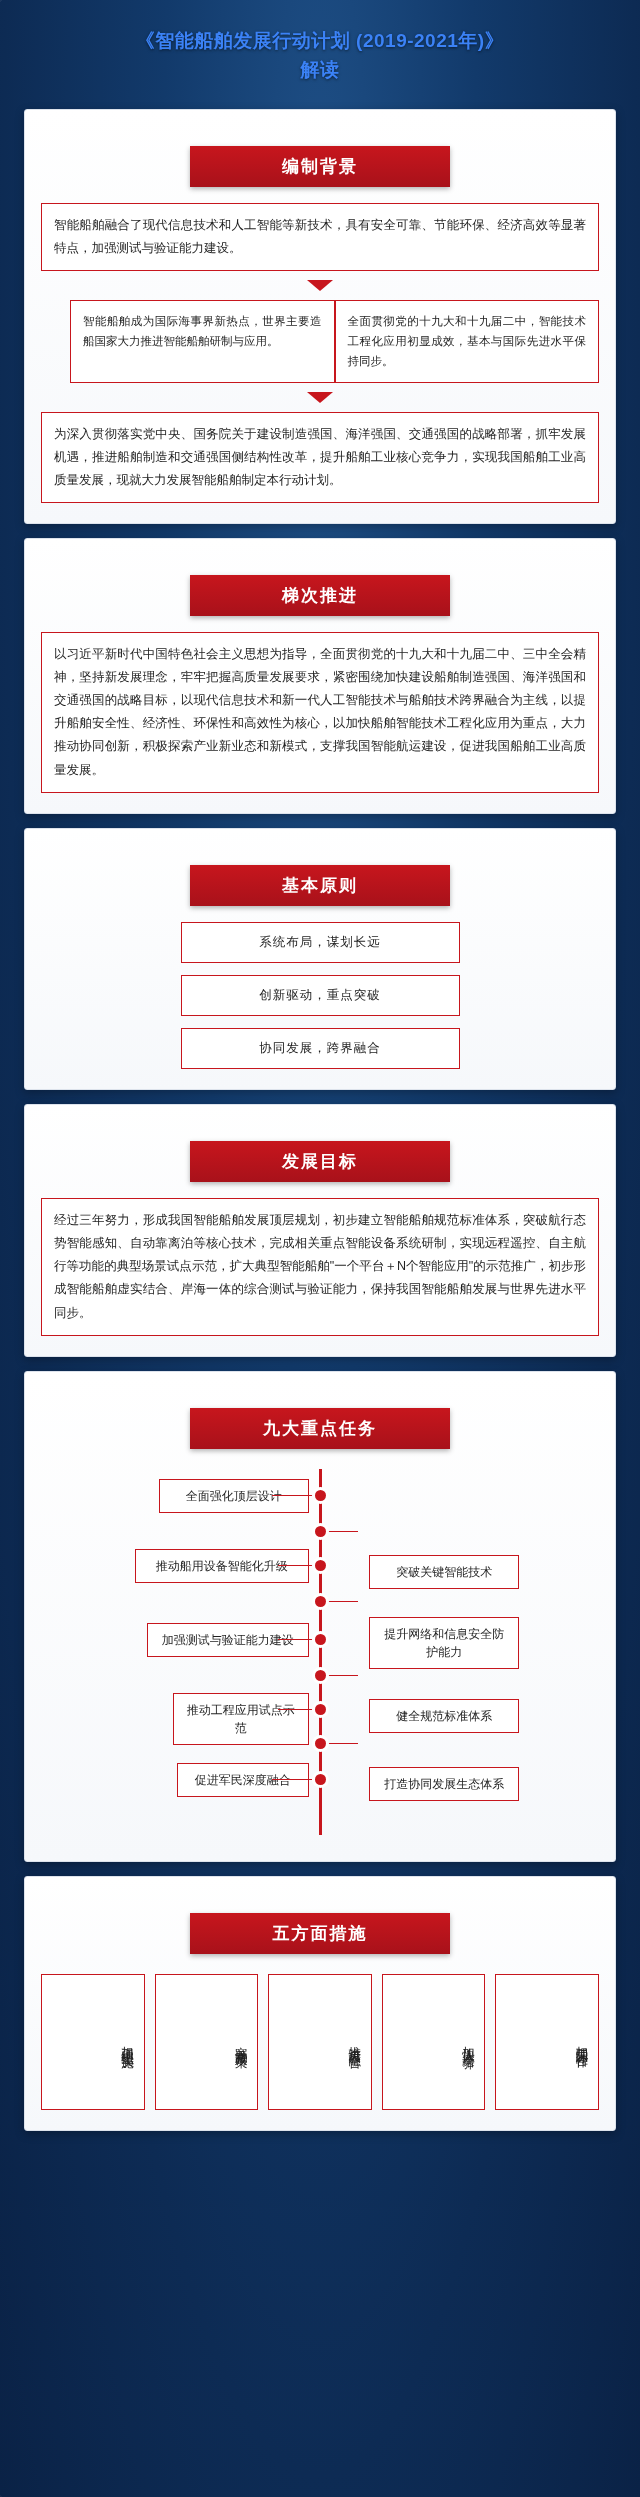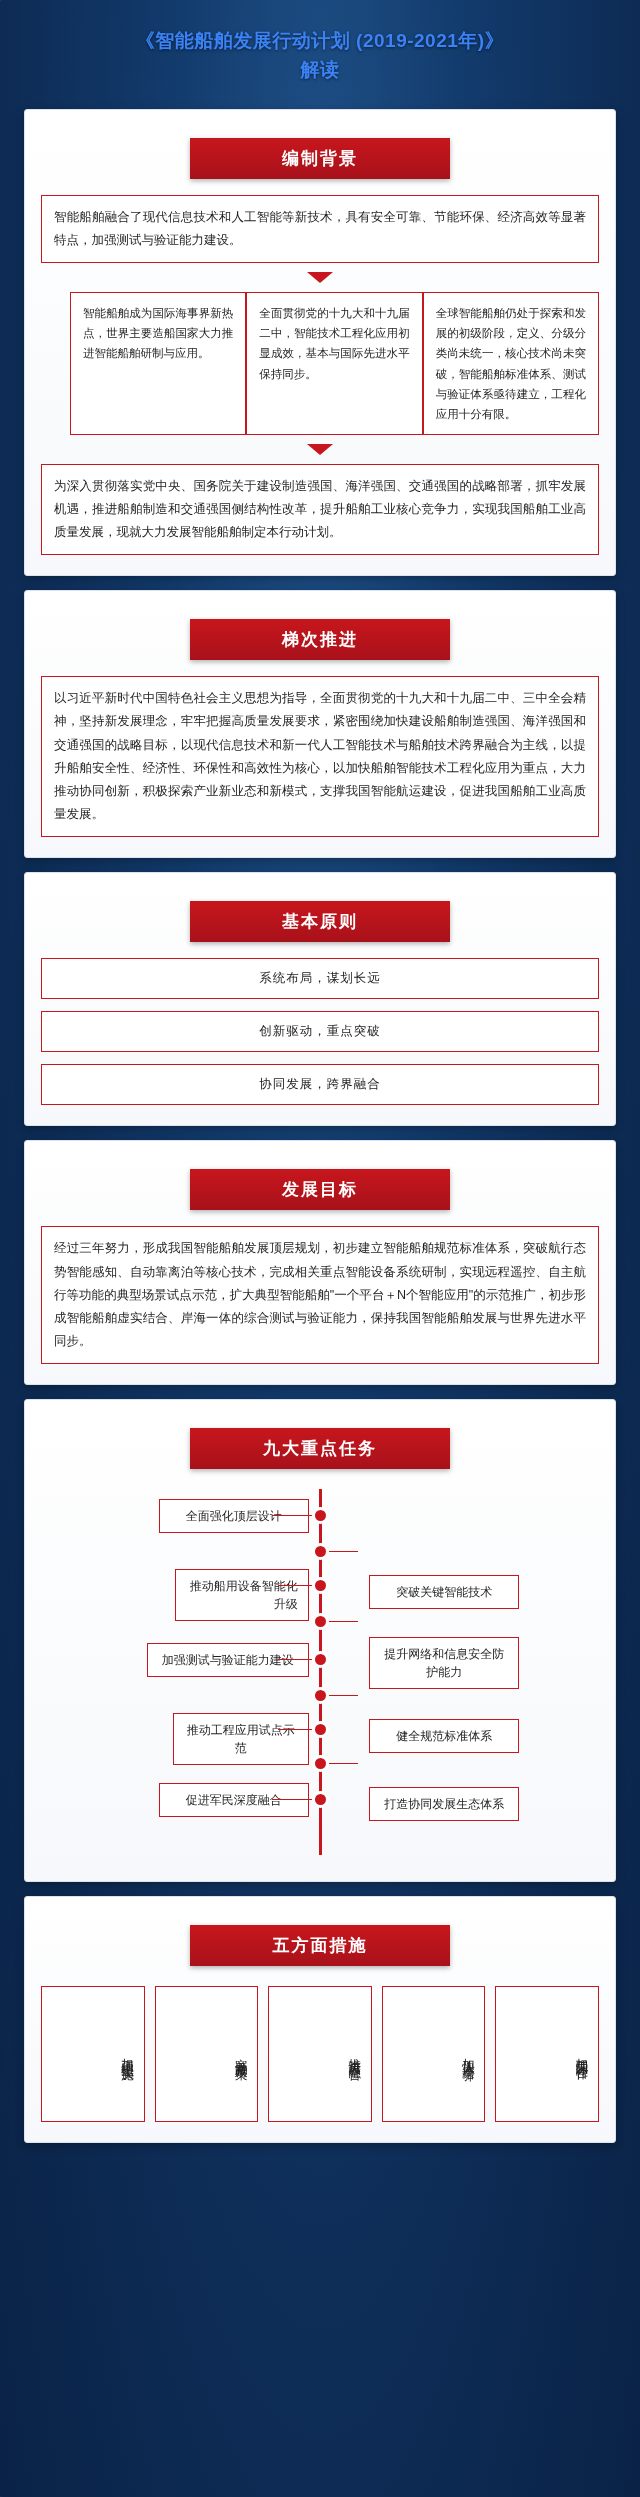--- a/index.html
+++ b/index.html
@@ -47,21 +47,21 @@
     border-radius:3px;
     padding:34px 16px 20px 16px;
     box-shadow:0 3px 10px rgba(0,0,0,.28);
     color:#1b1b1b;
   }
 
   
   .ribbon{
     position:relative;
     width:260px;
-    margin:8px auto 16px auto;
+    margin:16px auto 16px auto;
     background:linear-gradient(180deg,#c7161d 0%,#a8111a 100%);
     color:#fff;
     text-align:center;
     font-size:17px;
     font-weight:bold;
     letter-spacing:2px;
     padding:9px 0;
     box-shadow:0 2px 5px rgba(0,0,0,.3);
   }
   .ribbon:before,.ribbon:after{
@@ -94,21 +94,21 @@
     border-right:13px solid transparent;
     border-top:11px solid #c7161d;
   }
 
   .cols3{display:flex;align-items:stretch;padding-left:29px;}
   .cols3 .txtbox{flex:1;font-size:11.5px;line-height:1.75;}
   .col-a{flex:0 0 27%;}
   .col-b{flex:0 0 30%;}
   .col-c{flex:1;}
 
-  .principles{display:flex;flex-wrap:wrap;gap:12px 14px;justify-content:center;flex-direction:column;}
+  .principles{display:flex;flex-wrap:wrap;gap:12px 14px;justify-content:center;}
   .principles .txtbox{
     flex:0 0 calc(50% - 14px);
     text-align:center;
     font-size:12.5px;
     padding:8px 6px;
     letter-spacing:1px;
   }
 
   
   .tasks{
@@ -184,21 +184,20 @@
     <div class="ribbon-wrap">
       <div class="ribbon">编制背景</div>
     </div>
 
     <div class="txtbox">智能船舶融合了现代信息技术和人工智能等新技术，具有安全可靠、节能环保、经济高效等显著特点，加强测试与验证能力建设。</div>
     <div class="arrow"></div>
 
     <div class="cols3">
       <div class="txtbox col-a">智能船舶成为国际海事界新热点，世界主要造船国家大力推进智能船舶研制与应用。</div>
       <div class="txtbox col-b">全面贯彻党的十九大和十九届二中，智能技术工程化应用初显成效，基本与国际先进水平保持同步。</div>
-      <div class="txtbox col-c">全球智能船舶仍处于探索和发展的初级阶段，定义、分级分类尚未统一，核心技术尚未突破，智能船舶标准体系、测试与验证体系亟待建立，工程化应用十分有限。</div>
     </div>
 
     <div class="arrow"></div>
     <div class="txtbox">为深入贯彻落实党中央、国务院关于建设制造强国、海洋强国、交通强国的战略部署，抓牢发展机遇，推进船舶制造和交通强国侧结构性改革，提升船舶工业核心竞争力，实现我国船舶工业高质量发展，现就大力发展智能船舶制定本行动计划。</div>
   </div>
 
   <div class="panel">
     <div class="ribbon-wrap">
       <div class="ribbon">梯次推进</div>
     </div>
@@ -228,33 +227,33 @@
       <div class="ribbon">九大重点任务</div>
     </div>
 
     <div class="tasks">
       <div class="spine"></div>
 
       <div class="task left" style="top:14px;width:150px;">全面强化顶层设计</div>
       <div class="connector" style="top:30px;right:50%;width:48px;"></div>
       <div class="node" style="top:25px;"></div>
 
-      <div class="task left" style="top:84px;width:134px;text-align:right;">推动船用设备智能化升级</div>
+      <div class="task left" style="top:84px;width:174px;">推动船用设备智能化升级</div>
       <div class="connector" style="top:100px;right:50%;width:42px;"></div>
       <div class="node" style="top:95px;"></div>
 
       <div class="task left" style="top:158px;width:162px;">加强测试与验证能力建设</div>
       <div class="connector" style="top:174px;right:50%;width:42px;"></div>
       <div class="node" style="top:169px;"></div>
 
       <div class="task left" style="top:228px;width:136px;">推动工程应用试点示范</div>
       <div class="connector" style="top:244px;right:50%;width:42px;"></div>
       <div class="node" style="top:239px;"></div>
 
-      <div class="task left" style="top:298px;width:150px;">促进军民深度融合</div>
+      <div class="task left" style="top:298px;width:132px;">促进军民深度融合</div>
       <div class="connector" style="top:314px;right:50%;width:48px;"></div>
       <div class="node" style="top:309px;"></div>
 
       <div class="task right" style="top:50px;width:150px;margin-left:38px;">突破关键智能技术</div>
       <div class="connector" style="top:66px;left:50%;width:38px;"></div>
       <div class="node" style="top:61px;"></div>
 
       <div class="task right" style="top:112px;width:150px;margin-left:38px;">提升网络和信息安全防护能力</div>
       <div class="connector" style="top:136px;left:50%;width:38px;"></div>
       <div class="node" style="top:131px;"></div>

